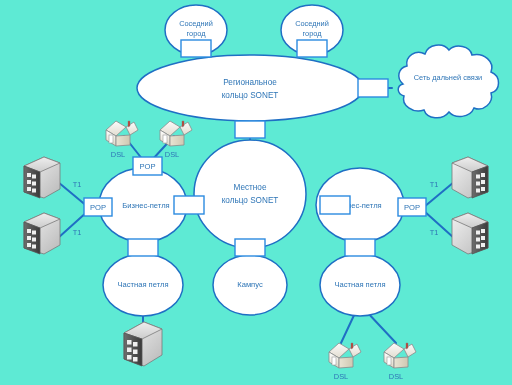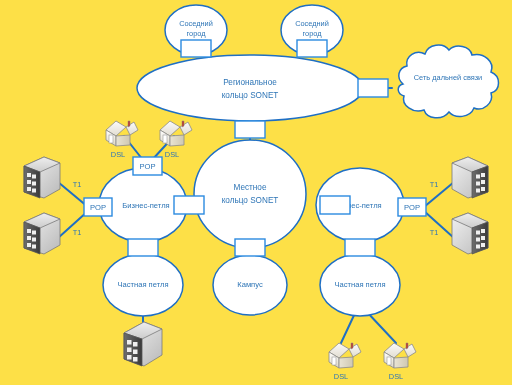--- a/index.html
+++ b/index.html
@@ -7,21 +7,21 @@
     padding: 0;
     background: #ffffff;
   }
   body {
     font-family: "Liberation Sans", sans-serif;
   }
   #canvas {
     position: relative;
     width: 512px;
     height: 385px;
-    background: #fde047;
+    background: #5eead4;
     overflow: hidden;
   }
   #diagram-svg {
     position: absolute;
     left: 0;
     top: 0;
     width: 512px;
     height: 385px;
   }
   .lbl {

